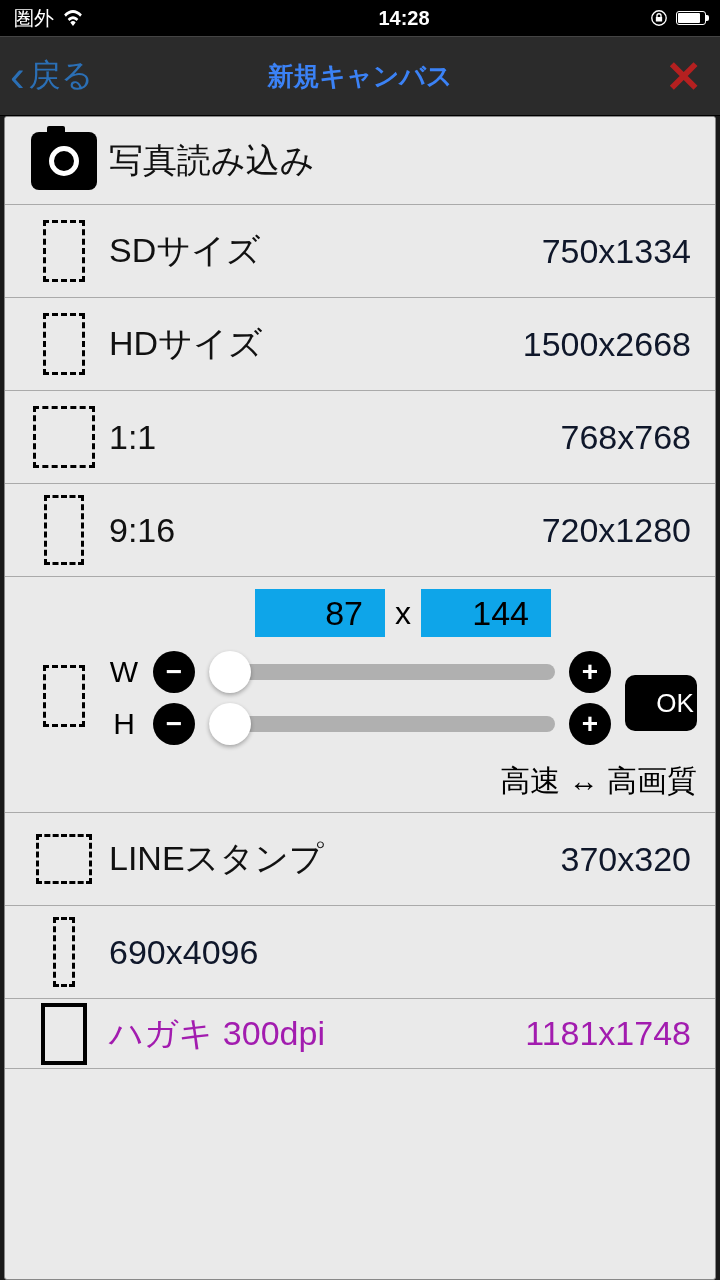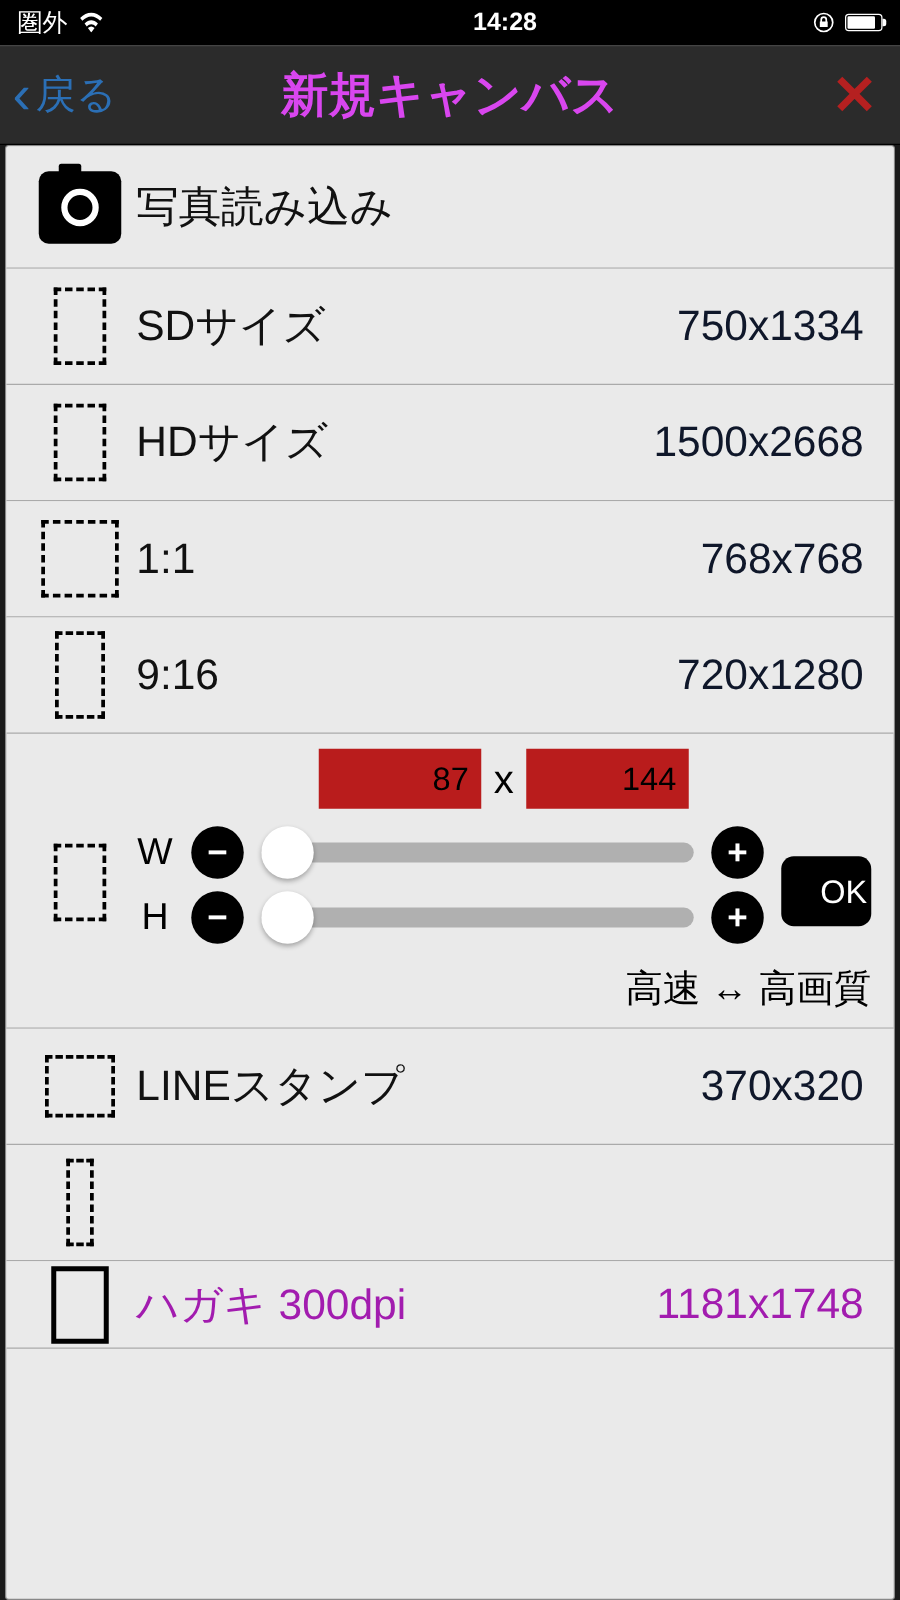--- a/index.html
+++ b/index.html
@@ -13,27 +13,27 @@
   .lock-icon { width: 18px; height: 18px; }
   .battery-icon { width: 30px; height: 14px; border: 1.5px solid #fff; border-radius: 3px; position: relative; }
   .battery-icon::after { content:""; position:absolute; right:-4px; top:3px; width:3px; height:6px; background:#fff; border-radius:0 2px 2px 0; }
   .battery-fill { position:absolute; left:1px; top:1px; bottom:1px; width: 80%; background:#fff; border-radius:1px; }
 
   
   .nav-bar { height: 80px; background: #2b2b2b; display: flex; align-items: center; position: relative; border-top: 1px solid #444; border-bottom: 1px solid #000; }
   .back-btn { display: flex; align-items: center; color: #2b6fb5; font-size: 32px; padding-left: 10px; gap: 4px; }
   .back-chevron { font-size: 44px; font-weight: 300; line-height: 1; }
   .nav-title-wrap { position: absolute; left: 50%; transform: translateX(-50%); text-align: center; }
-  .nav-title { color: #d946ef; font-size: 38px; font-weight: 700; position: relative; white-space: nowrap; }
+  .nav-title { color: #3b82f6; font-size: 26px; font-weight: 700; position: relative; white-space: nowrap; }
   .close-btn { position: absolute; right: 18px; color: #b52020; font-size: 44px; font-weight: 700; }
 
   
   .sheet { position: absolute; top: 116px; left: 4px; right: 4px; bottom: 0; background: #eaeaea; border: 1px solid #888; border-radius: 3px; overflow: hidden; }
   .row { display: flex; align-items: center; height: 93px; border-bottom: 1px solid #aaa; padding: 0 24px 0 14px; background: #eaeaea; }
-  .row-first { height: 98px; }
+  .row-first { height: 88px; }
   .icon-cell { width: 90px; display: flex; align-items: center; justify-content: center; }
   .row-label { flex: 1; font-size: 34px; color: #111; }
   .row-size { font-size: 34px; color: #0f172a; }
 
   
   .camera-box { width: 66px; height: 58px; background: #000; border-radius: 8px; display: flex; align-items: center; justify-content: center; position: relative; }
   .camera-bump { position: absolute; top: -6px; left: 16px; width: 18px; height: 8px; background:#000; border-radius: 2px 2px 0 0; }
   .camera-lens { width: 30px; height: 30px; border: 5px solid #fff; border-radius: 50%; }
 
   
@@ -45,21 +45,21 @@
   .dash-wide { width: 74px; height: 28px; }
   .dash-small { width: 56px; height: 50px; }
   .dash-tall { width: 22px; height: 70px; }
   .solid-port { width: 46px; height: 62px; border: 4px solid #000; }
 
   
   .custom-section { border-bottom: 1px solid #aaa; padding: 12px 18px 10px 14px; display: flex; align-items: center; }
   .custom-left { width: 90px; display:flex; align-items:center; justify-content:center; }
   .custom-main { flex: 1; }
   .dim-row { display: flex; align-items: center; justify-content: center; gap: 10px; margin-bottom: 14px; }
-  .dim-box { width: 130px; height: 48px; background: #b91c1c; display: flex; align-items: center; justify-content: flex-end; padding-right: 10px; font-size: 26px; }
+  .dim-box { width: 130px; height: 48px; background: #0ea5e9; display: flex; align-items: center; justify-content: flex-end; padding-right: 22px; font-size: 34px; }
   .dim-x { font-size: 32px; }
   .slider-row { display: flex; align-items: center; gap: 14px; margin-bottom: 10px; }
   .slider-label { width: 30px; font-size: 30px; text-align: center; }
   .circ-btn { width: 42px; height: 42px; border-radius: 50%; background: #000; color: #fff; display: flex; align-items: center; justify-content: center; font-size: 28px; font-weight: 700; flex-shrink: 0; }
   .slider-track { flex: 1; height: 16px; background: #b0b0b0; border-radius: 8px; position: relative; }
   .slider-thumb { position: absolute; left: 0%; top: 50%; transform: translate(-50%,-50%); width: 42px; height: 42px; background: #fff; border-radius: 50%; box-shadow: 0 2px 4px rgba(0,0,0,0.3); }
   .ok-btn { width: 72px; height: 56px; background: #000; color: #fff; border-radius: 10px; display: flex; align-items: center; justify-content: center; font-size: 26px; margin-left: 14px; align-self: center; padding-left: 28px; }
   .quality-row { text-align: right; font-size: 30px; margin-top: 6px; }
   .custom-body { display:flex; align-items:center; }
 
@@ -198,20 +198,21 @@
         <div class="icon-cell">
           <div class="dash dash-small"></div>
         </div>
         <div class="row-label">LINEスタンプ</div>
         <div class="row-size">370x320</div>
       </div>
       <div class="row">
         <div class="icon-cell">
           <div class="dash dash-tall"></div>
         </div>
+        <div class="row-size">690x4096</div>
       </div>
       <div class="row row-last">
         <div class="icon-cell">
           <div class="solid-port"></div>
         </div>
         <div class="row-label">ハガキ 300dpi</div>
         <div class="row-size">1181x1748</div>
       </div>
     </div>
 

